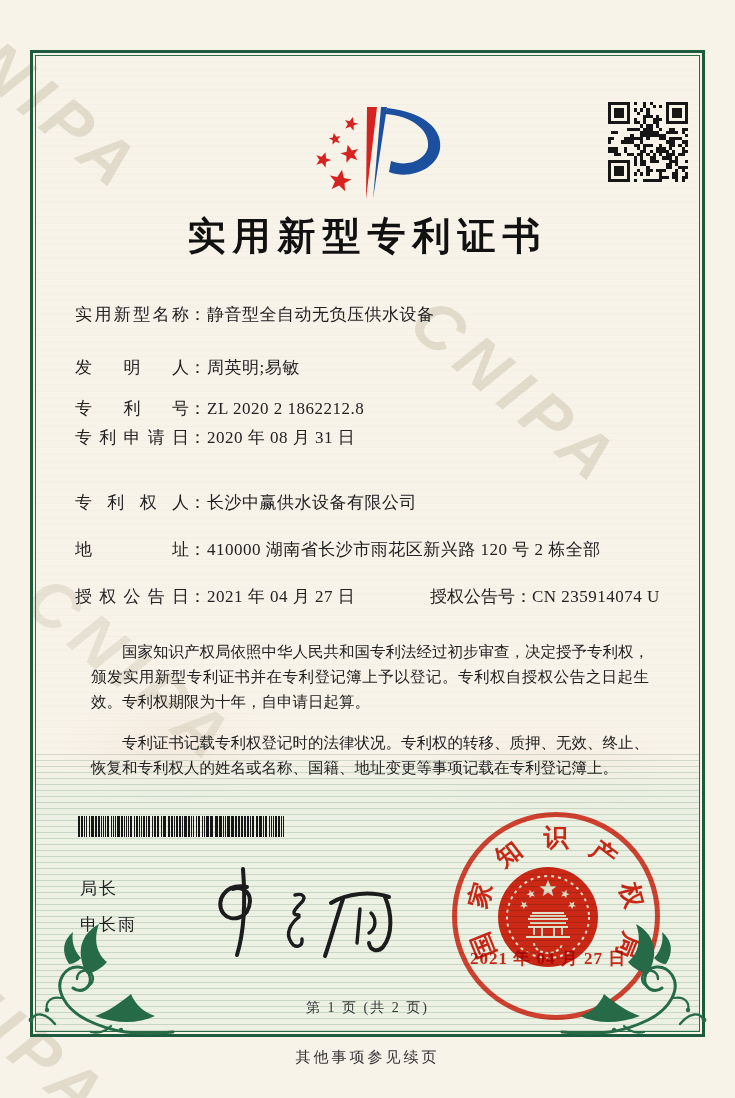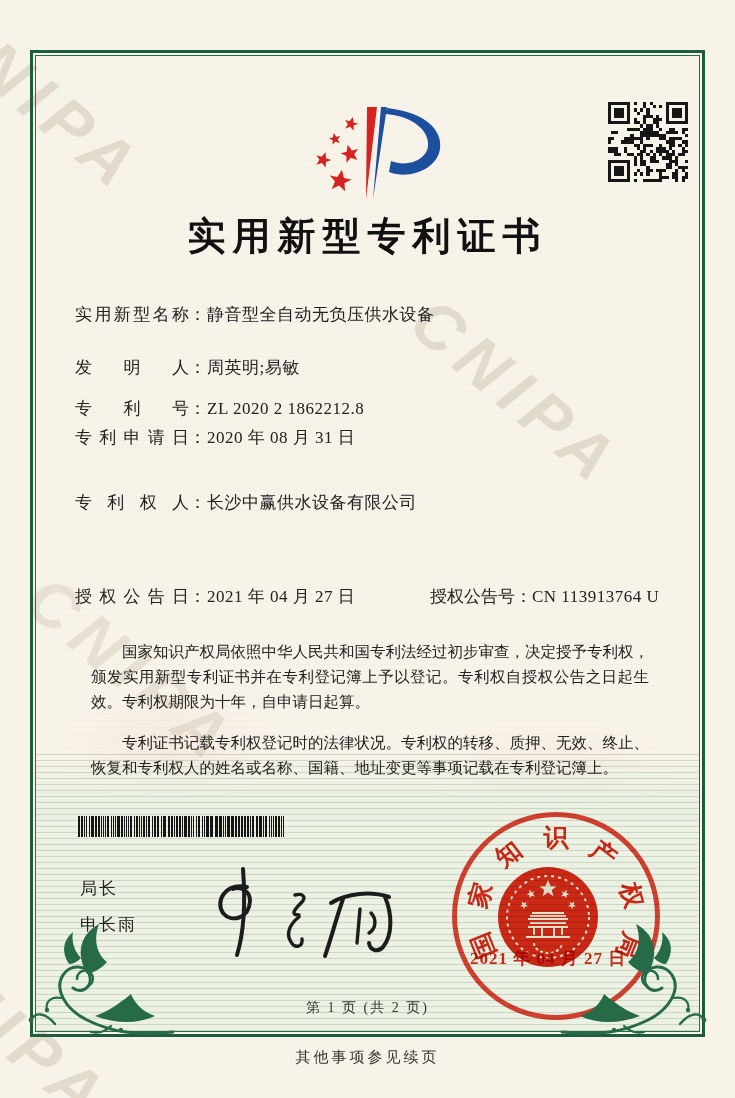--- a/index.html
+++ b/index.html
@@ -312,24 +312,27 @@
     </div>
     <div class="frow" style="top:344px">
       <span class="flabel">专利号</span><span class="fcolon">：</span><span class="fvalue">ZL 2020 2 1862212.8</span>
     </div>
     <div class="frow" style="top:373px">
       <span class="flabel">专利申请日</span><span class="fcolon">：</span><span class="fvalue">2020 年 08 月 31 日</span>
     </div>
     <div class="frow" style="top:438px">
       <span class="flabel">专利权人</span><span class="fcolon">：</span><span class="fvalue">长沙中赢供水设备有限公司</span>
     </div>
+    <div class="frow" style="top:485px">
+      <span class="flabel">地址</span><span class="fcolon">：</span><span class="fvalue">410000 湖南省长沙市雨花区新兴路 120 号 2 栋全部</span>
+    </div>
     <div class="frow" style="top:532px;right:0;">
       <span class="flabel">授权公告日</span><span class="fcolon">：</span><span class="fvalue">2021 年 04 月 27 日</span>
       <span class="grant2">
-        <span>授权公告号</span><span>：</span><span class="fvalue">CN 113913764 U</span>
+        <span>授权公告号</span><span>：</span><span class="fvalue">CN 235914074 U</span>
       </span>
     </div>
 
     <div class="paras">
       <p>国家知识产权局依照中华人民共和国专利法经过初步审查，决定授予专利权，颁发实用新型专利证书并在专利登记簿上予以登记。专利权自授权公告之日起生效。专利权期限为十年，自申请日起算。</p>
       <p>专利证书记载专利权登记时的法律状况。专利权的转移、质押、无效、终止、恢复和专利权人的姓名或名称、国籍、地址变更等事项记载在专利登记簿上。</p>
     </div>
 
     <div class="barcode">
         <div style="width: 2px; background: rgb(22, 22, 22);"></div>

